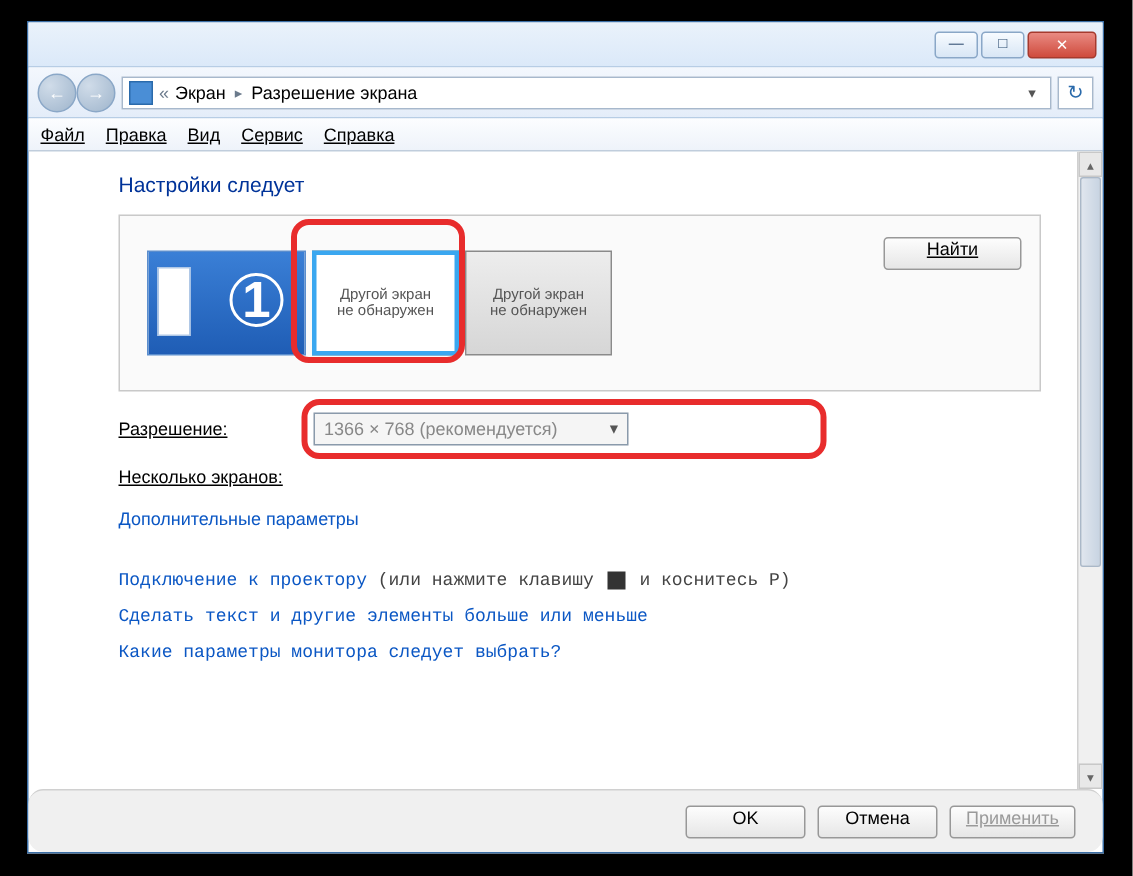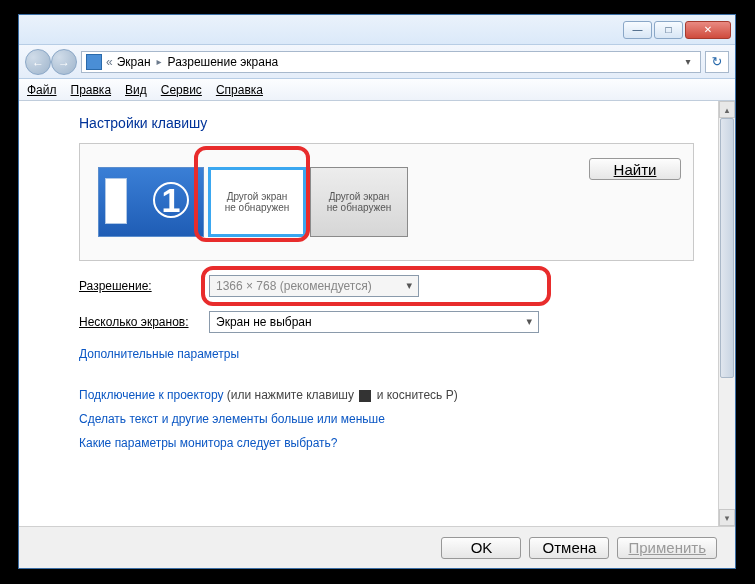--- a/index.html
+++ b/index.html
@@ -202,22 +202,22 @@
     position: absolute;
     right: 12px; top: 14px;
     display: flex; flex-direction: column; gap: 6px;
   }
   .btn {
     min-width: 92px; height: 22px;
     padding: 0 10px;
     background: linear-gradient(to bottom, #fdfdfd, #e6e6e6);
     border: 1px solid #989898;
     border-radius: 3px;
-    font-size: 15px;
-    display: inline-flex; align-items: center; justify-content: center;
+    font-size: 12px;
+    display: inline-flex; align-items: flex-start; justify-content: center;
   }
   
   .hl {
     position: absolute;
     border: 4px solid #e82c2c;
     border-radius: 12px;
     pointer-events: none;
     z-index: 50;
   }
   
@@ -255,36 +255,38 @@
     margin-top: 14px;
     margin-right: 8px;
   }
   .link {
     color: #0b57c4;
     cursor: pointer;
   }
   .links-block {
     margin-top: 22px;
     line-height: 2.0;
+    font-family: Liberation Mono, monospace;
   }
   .links-block .small-icon {
     display: inline-block; width: 12px; height: 12px;
     background: #333; vertical-align: middle; margin: 0 2px;
   }
   .hint { color: #444; }
   
   .footer {
     height: 42px;
     border-top: 1px solid #d0d0d0;
     background: #f0f0f0;
     display: flex;
     align-items: center;
     justify-content: flex-end;
     padding: 0 18px;
     gap: 8px;
+    border-radius: 10px;
   }
   .footer .btn { min-width: 80px; }
   .footer .btn.disabled { color: #9a9a9a; }
 </style>
 </head>
 <body>
 
 <div class="window">
 
   <div class="titlebar">
@@ -314,21 +316,21 @@
     <span><u>Файл</u></span>
     <span><u>Правка</u></span>
     <span><u>Вид</u></span>
     <span><u>Сервис</u></span>
     <span><u>Справка</u></span>
   </div>
 
   <div class="content-wrap">
     <div class="content">
 
-      <h2 class="heading">Настройки клавишу</h2>
+      <h2 class="heading">Настройки следует</h2>
 
       <div class="preview-box">
         <div class="monitors">
           <div class="monitor primary">
             <div class="mini"></div>
             <div class="num">1</div>
           </div>
           <div class="monitor selected">
             <span>Другой экран</span>
             <span>не обнаружен</span>
@@ -353,25 +355,20 @@
         <div class="lbl"><u>Разрешение:</u></div>
         <div class="ctrl">
           <div class="select disabled">
             <span>1366 × 768 (рекомендуется)</span>
           </div>
         </div>
       </div>
 
       <div class="row">
         <div class="lbl"><u>Несколько экранов:</u></div>
-        <div class="ctrl">
-          <div class="select">
-            <span>Экран не выбран</span>
-          </div>
-        </div>
       </div>
 
       <div class="adv-link">
         <span class="link">Дополнительные параметры</span>
       </div>
 
       <div class="links-block">
         <div>
           <span class="link">Подключение к проектору</span><span class="hint"> (или нажмите клавишу </span><span class="small-icon"></span><span class="hint"> и коснитесь P)</span>
         </div>

